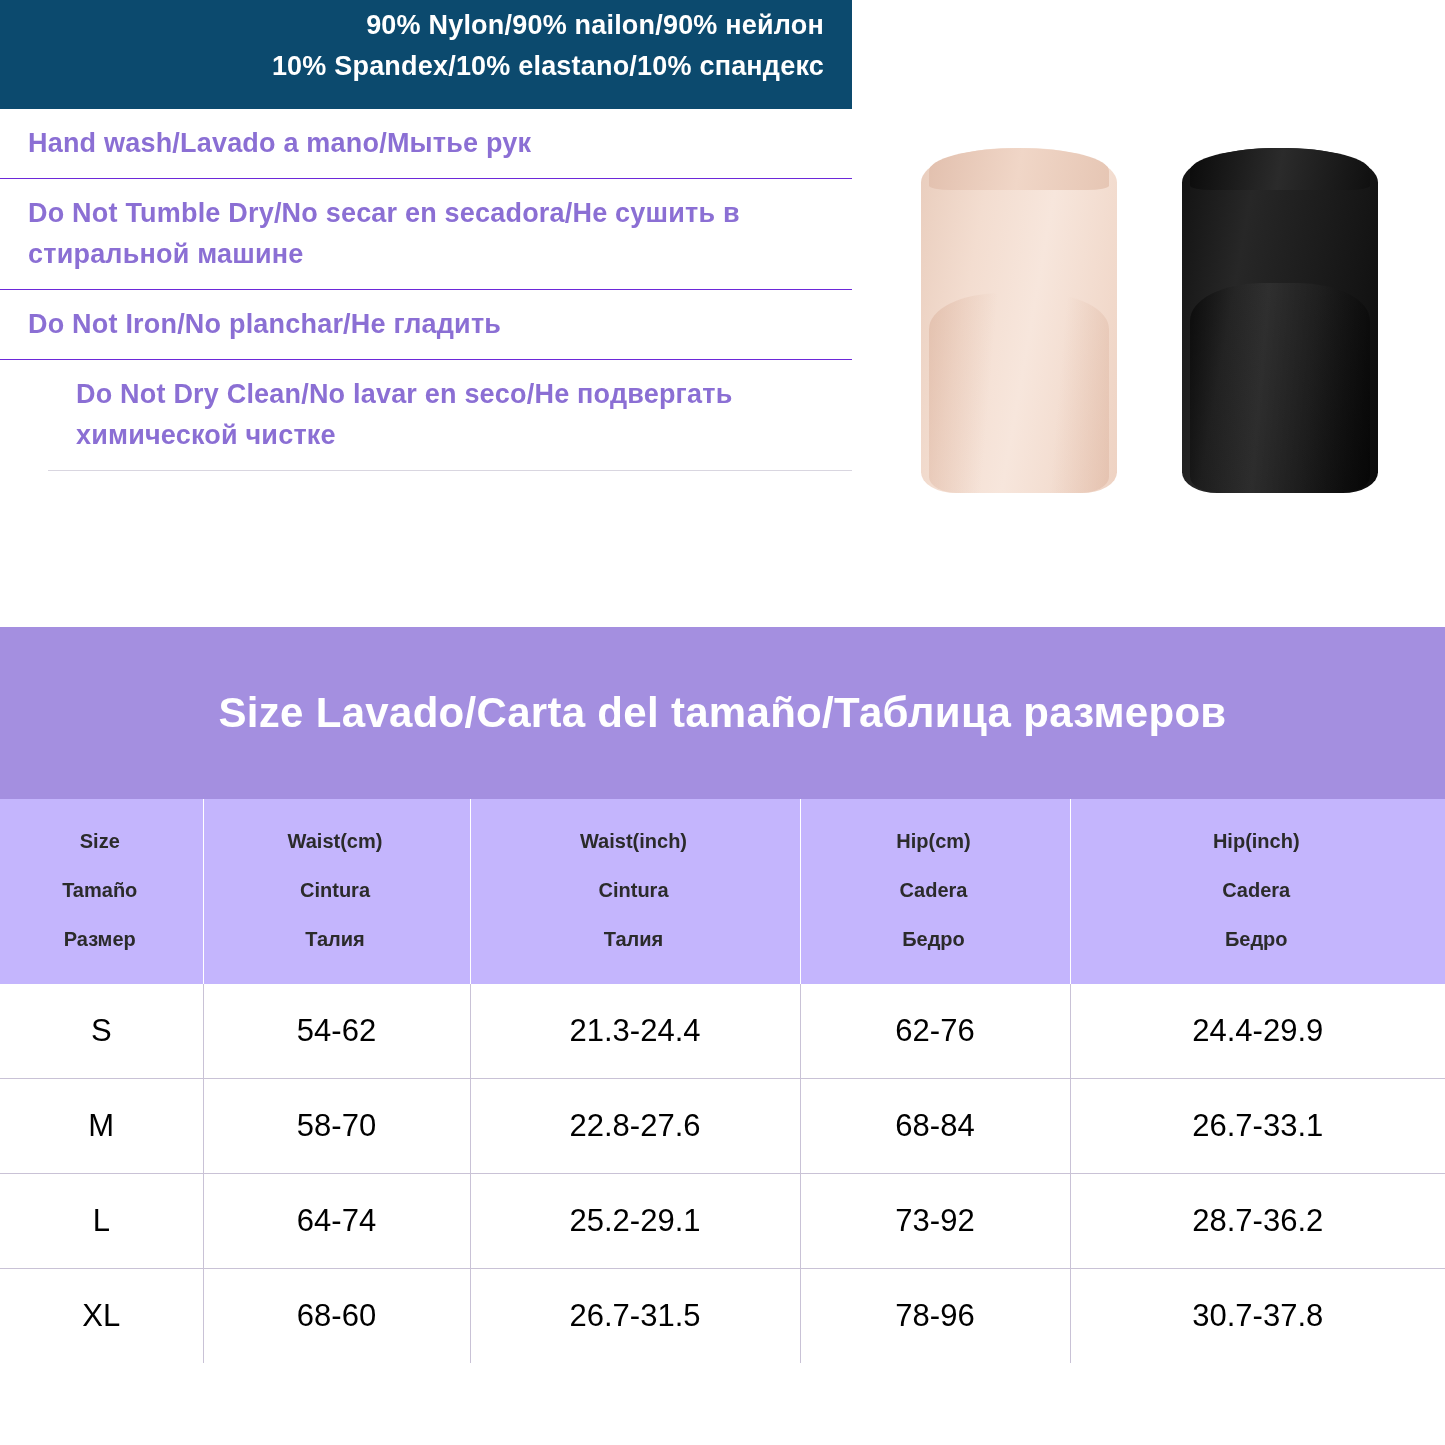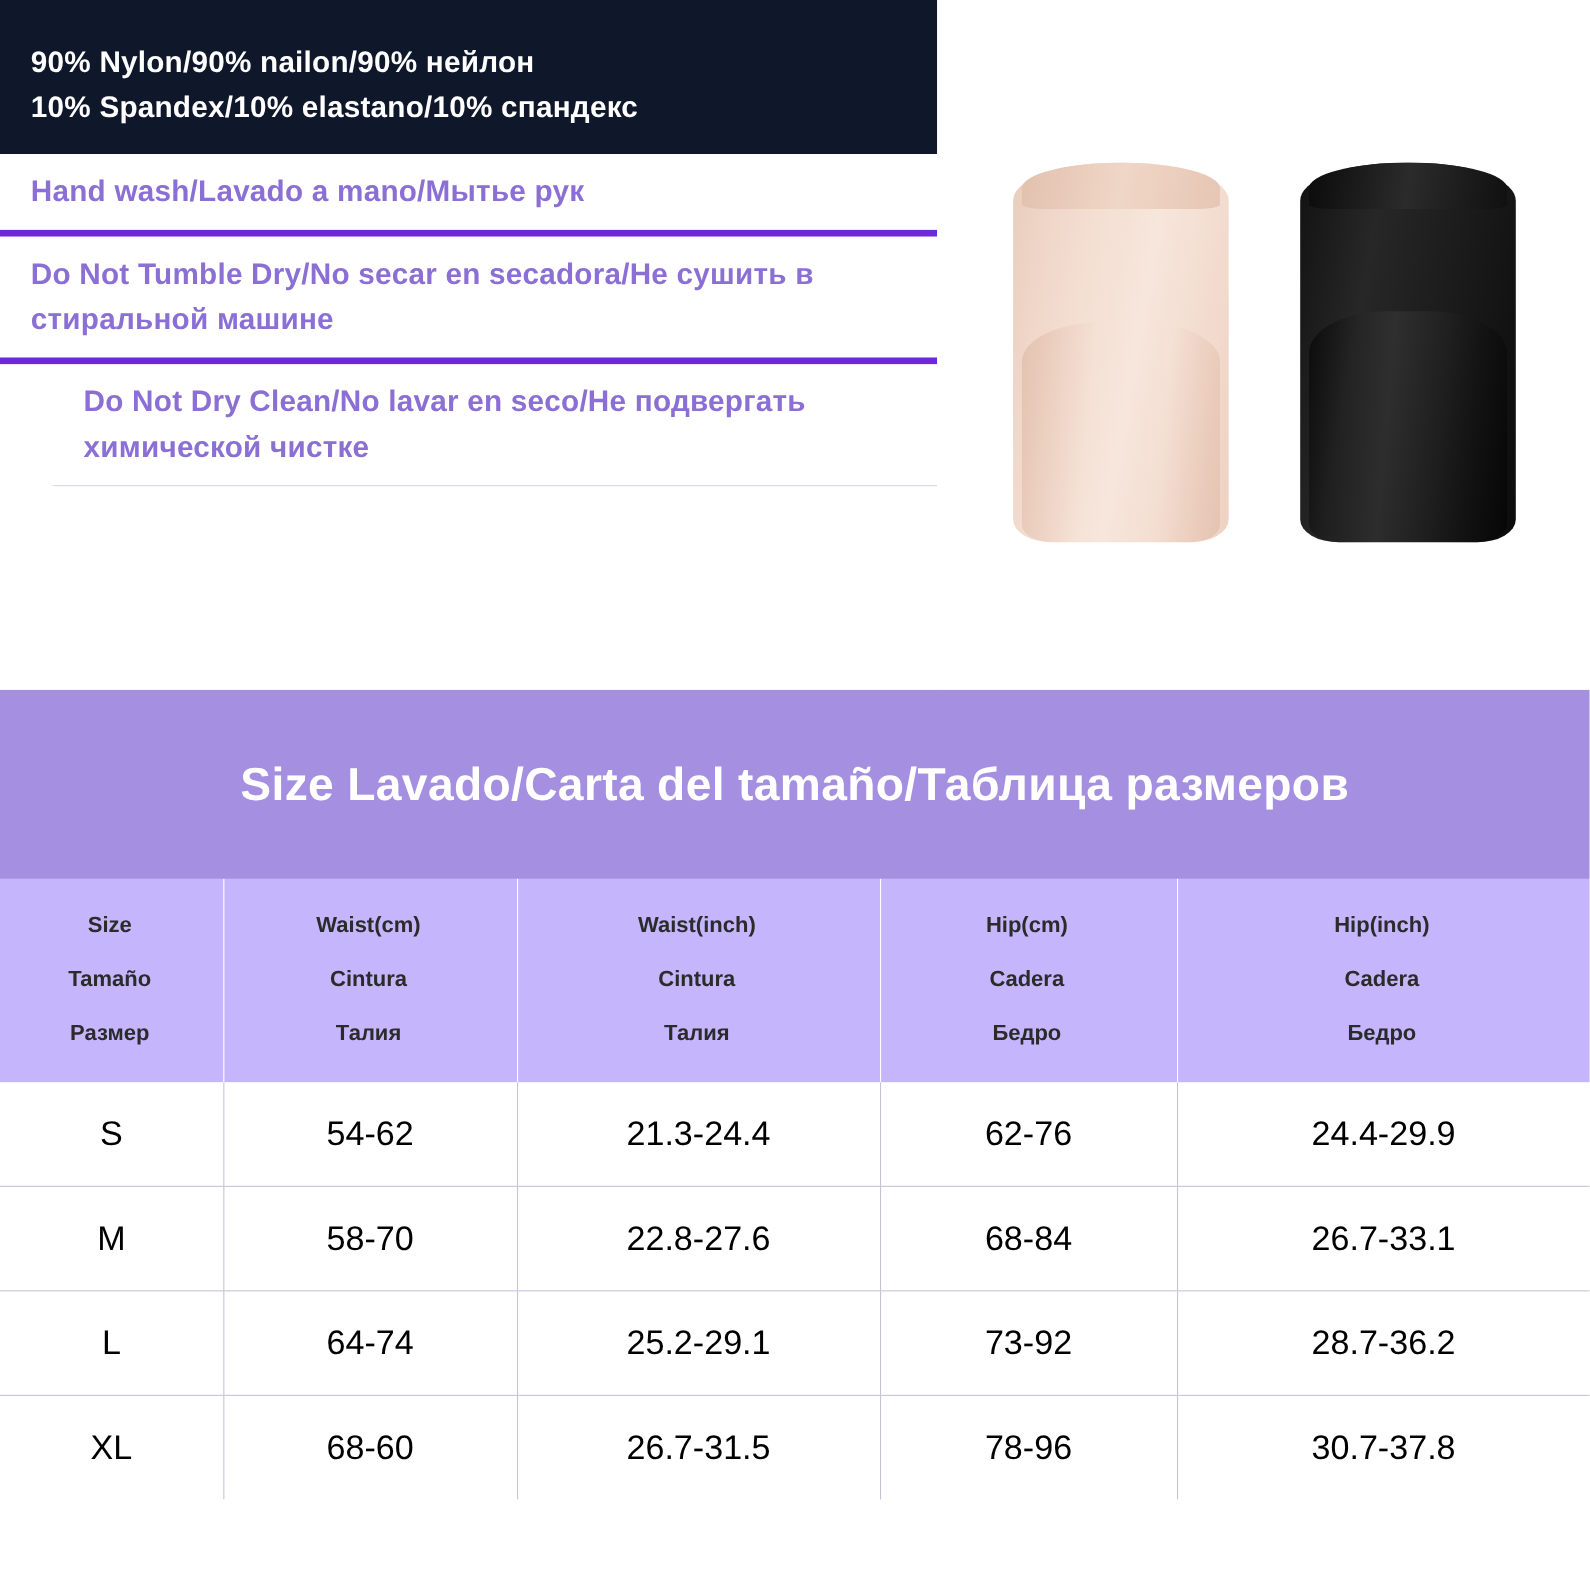--- a/index.html
+++ b/index.html
@@ -30,33 +30,34 @@
     position: absolute;
     left: 0;
     top: 0;
     width: 852px;
     height: 627px;
     background: #ffffff;
   }
   .care-row {
     box-sizing: border-box;
     padding: 14px 28px 14px 28px;
-    border-bottom: 6px solid #6d28d9;
+    border-bottom: 1px solid #6d28d9;
     color: #8b6fd4;
     font-size: 27px;
     line-height: 41px;
     font-weight: bold;
     letter-spacing: 0.2px;
   }
   .care-row.header {
-    background: #0f172a;
+    background: #0c4a6e;
     color: #ffffff;
     border-bottom: none;
-    padding-top: 36px;
+    padding-top: 5px;
     padding-bottom: 22px;
+    text-align: right;
   }
   .care-row.last {
     border-bottom: 1px solid #d9d6e0;
     margin-left: 48px;
   }
 
   
   .product-area {
     position: absolute;
     left: 852px;
@@ -188,20 +189,21 @@
 
   <div class="top">
 
     <div class="care-panel">
       <div class="care-row header">
         <div>90% Nylon/90% nailon/90% нейлон</div>
         <div>10% Spandex/10% elastano/10% спандекс</div>
       </div>
       <div class="care-row">Hand wash/Lavado a mano/Мытье рук</div>
       <div class="care-row">Do Not Tumble Dry/No secar en secadora/Не сушить в стиральной машине</div>
+      <div class="care-row">Do Not Iron/No planchar/Не гладить</div>
       <div class="care-row last">Do Not Dry Clean/No lavar en seco/Не подвергать химической чистке</div>
     </div>
 
     <div class="product-area">
       <div class="garment beige">
         <div class="body"></div>
         <div class="top-band"></div>
         <div class="shade"></div>
       </div>
       <div class="garment black">

